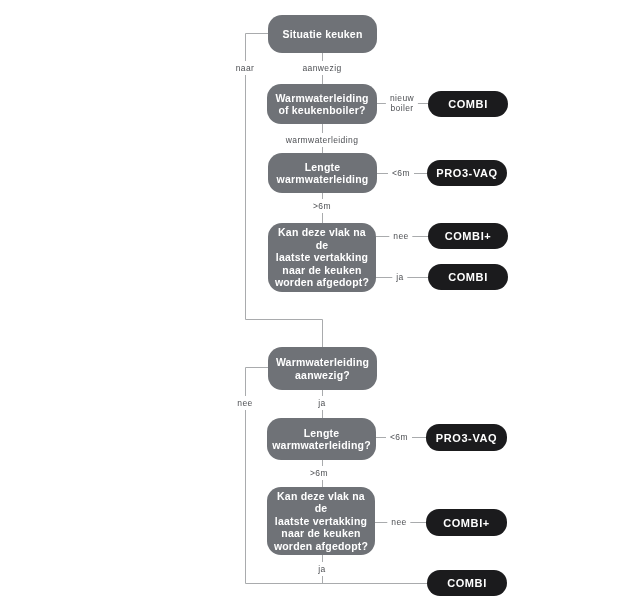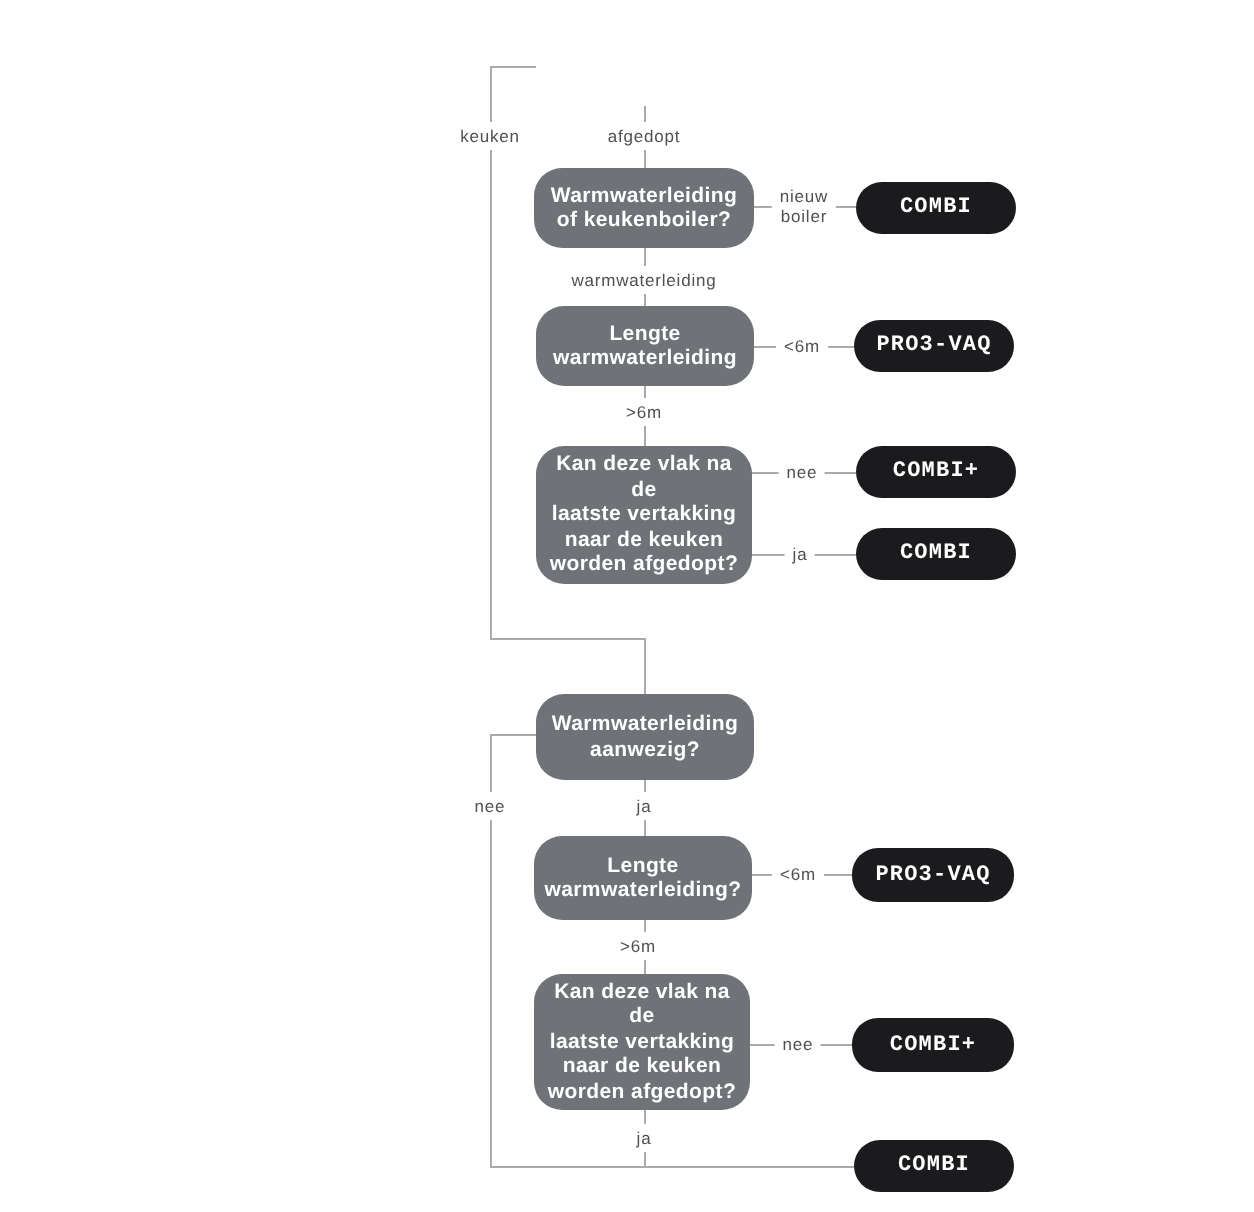--- a/index.html
+++ b/index.html
@@ -45,21 +45,20 @@
     border-radius: 13px;
     color: #ffffff;
     font-weight: bold;
     font-size: 11px;
     letter-spacing: 0.6px;
     text-align: left;
     display: flex;
     align-items: center;
     justify-content: center;
     box-sizing: border-box;
-    font-family: Liberation Mono, monospace;
   }
   .elabel {
     position: absolute;
     transform: translate(-50%, -50%);
     background: #ffffff;
     color: #4e5054;
     font-size: 8.5px;
     font-weight: 500;
     letter-spacing: 0.4px;
     line-height: 10px;
@@ -99,20 +98,21 @@
       <path d="M376 437.5 H426"></path>
 
       <path d="M322.5 460 V487"></path>
 
       <path d="M375 522.5 H426"></path>
 
       <path d="M322.5 555 V583.5"></path>
     </g>
   </svg>
 
+  <div class="qbox" style="left:268px; top:15px; width:109px; height:38px;">Situatie keuken</div>
 
   <div class="qbox" style="left:267px; top:84px; width:110px; height:40px;">Warmwaterleiding
 of keukenboiler?</div>
 
   <div class="qbox" style="left:268px; top:153px; width:109px; height:40px;">Lengte
 warmwaterleiding</div>
 
   <div class="qbox" style="left:268px; top:223px; width:108px; height:69px;">Kan deze vlak na de
 laatste vertakking
 naar de keuken
@@ -136,23 +136,23 @@
   <div class="pill" style="left:428px; top:223px; width:80px; height:26px;">COMBI+</div>
 
   <div class="pill" style="left:428px; top:264px; width:80px; height:26px;">COMBI</div>
 
   <div class="pill" style="left:426px; top:424px; width:81px; height:27px;">PRO3-VAQ</div>
 
   <div class="pill" style="left:426px; top:509px; width:81px; height:27px;">COMBI+</div>
 
   <div class="pill" style="left:427px; top:570px; width:80px; height:26px;">COMBI</div>
 
-  <span class="elabel" style="left:245px; top:68px;">keuken</span>
+  <span class="elabel" style="left:245px; top:68px;">naar</span>
 
-  <span class="elabel" style="left:322px; top:68px;">afgedopt</span>
+  <span class="elabel" style="left:322px; top:68px;">aanwezig</span>
 
   <span class="elabel" style="left:402px; top:103px;">nieuw
 boiler</span>
 
   <span class="elabel" style="left:322px; top:140px;">warmwaterleiding</span>
 
   <span class="elabel" style="left:401px; top:173px;">&lt;6m</span>
 
   <span class="elabel" style="left:322px; top:206px;">&gt;6m</span>
 

